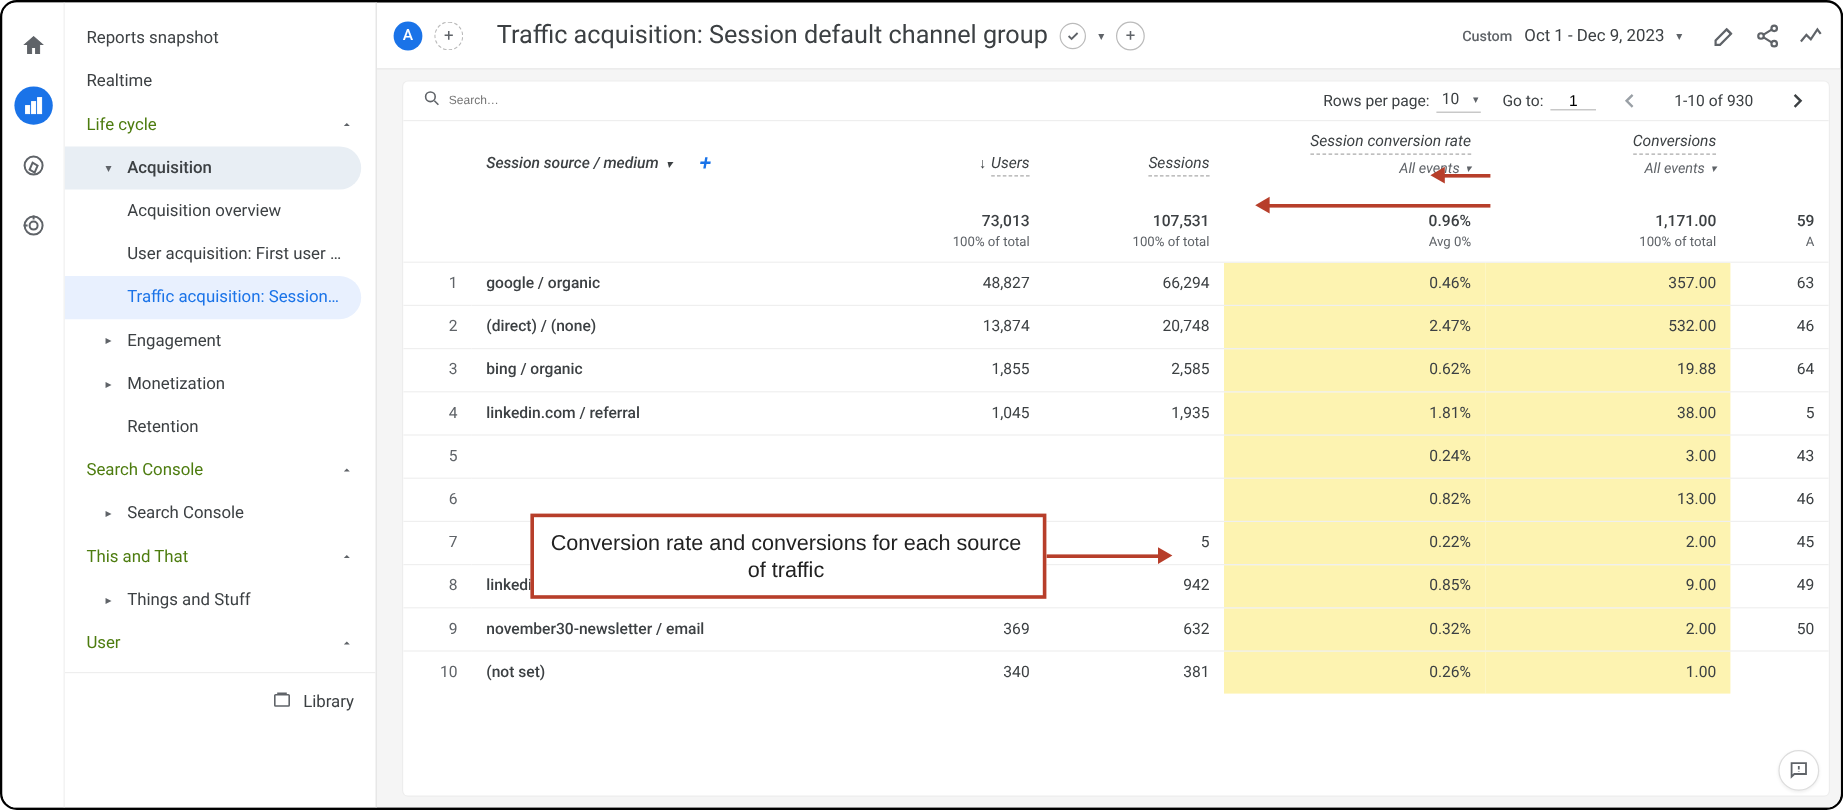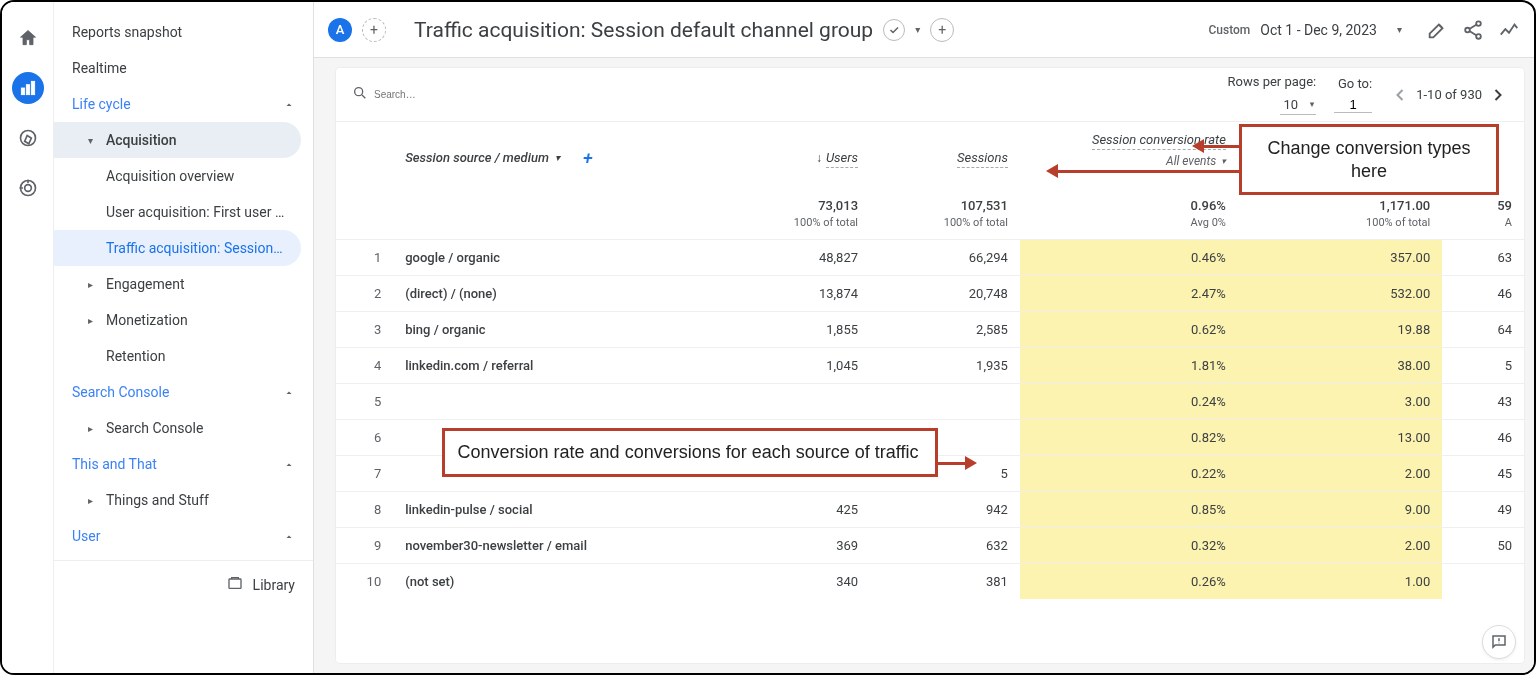--- a/index.html
+++ b/index.html
@@ -8,57 +8,57 @@
 
 
 .rail { width: 52px; background: #fff; display: flex; flex-direction: column; align-items: center; padding-top: 20px; gap: 18px; border-right: 1px solid #eee; }
 .rail-icon { width: 32px; height: 32px; display: flex; align-items: center; justify-content: center; border-radius: 50%; color: #5f6368; cursor: pointer; }
 .rail-icon.active { background: #1a73e8; color: #fff; }
 .rail-icon svg { width: 20px; height: 20px; fill: currentColor; stroke: currentColor; }
 
 
 .sidebar { width: 260px; background: #fff; border-right: 1px solid #e0e0e0; overflow-y: auto; padding-top: 12px; }
 .side-item { padding: 10px 18px; font-size: 14px; color: #3c4043; cursor: pointer; white-space: nowrap; overflow: hidden; text-overflow: ellipsis; display: flex; align-items: center; }
-.side-group { padding: 10px 18px; font-size: 14px; color: #3b82f6; display: flex; align-items: center; justify-content: space-between; cursor: pointer; }
+.side-group { padding: 10px 18px; font-size: 14px; color: #4d7c0f; display: flex; align-items: center; justify-content: space-between; cursor: pointer; }
 .side-sub { padding: 10px 10px 10px 34px; font-size: 14px; color: #3c4043; display: flex; align-items: center; cursor: pointer; border-radius: 0 20px 20px 0; margin-right: 12px; }
 .side-sub.selected { background: #e8eef4; font-weight: 500; }
 .side-sub2 { padding: 10px 10px 10px 52px; font-size: 14px; color: #3c4043; cursor: pointer; border-radius: 0 20px 20px 0; margin-right: 12px; white-space: nowrap; overflow: hidden; text-overflow: ellipsis; }
 .side-sub2.active { background: #e8f0fe; color: #1a73e8; }
 .caret { width: 12px; height: 12px; display: inline-block; }
 .caret svg { width: 12px; height: 12px; fill: #5f6368; }
 .sub-caret { width: 10px; margin-right: 8px; font-size: 10px; color: #5f6368; }
 .library { padding: 14px 18px; display: flex; align-items: center; gap: 10px; border-top: 1px solid #eee; margin-top: 6px; cursor: pointer; font-size: 14px; justify-content: flex-end; }
 
 
 .main { flex: 1; display: flex; flex-direction: column; overflow: hidden; position: relative; }
 .topbar { height: 56px; display: flex; align-items: center; padding: 0 14px; gap: 10px; border-bottom: 1px solid #e0e0e0; }
 .avatar-badge { width: 24px; height: 24px; border-radius: 50%; background: #1a73e8; color: #fff; font-size: 13px; display: flex; align-items: center; justify-content: center; font-weight: 500; }
 .plus-circ { width: 24px; height: 24px; border: 1px dashed #bbb; border-radius: 50%; display: flex; align-items: center; justify-content: center; font-size: 14px; color: #5f6368; cursor: pointer; }
 .solid-plus { border-style: solid; }
 .title { font-size: 21px; color: #3c4043; margin-left: 18px; flex: 0 0 auto; }
 .check-pill { width: 22px; height: 22px; border: 1px solid #bbb; border-radius: 50%; display: flex; align-items: center; justify-content: center; }
 .mini-caret { font-size: 10px; color: #5f6368; }
 .spacer { flex: 1; }
 .date-label { font-size: 12px; color: #5f6368; font-weight: 500; }
-.date-range { font-size: 14px; color: #3c4043; margin-right: 10px; }
+.date-range { font-size: 14px; color: #3c4043; margin-right: 0; }
 .top-icons { display: flex; gap: 14px; margin-left: 14px; }
 .top-icon { width: 22px; height: 22px; color: #5f6368; cursor: pointer; }
 .top-icon svg { width: 100%; height: 100%; fill: none; stroke: currentColor; stroke-width: 2; }
 
 
 .content { flex: 1; background: #f5f5f5; padding: 10px 10px 10px 22px; overflow: hidden; }
 .card { background: #fff; border-radius: 4px; height: 100%; overflow: auto; box-shadow: 0 0 0 1px rgba(0,0,0,0.03); }
 .controls { display: flex; align-items: center; padding: 6px 16px; gap: 18px; border-bottom: 1px solid #eee; }
 .search-wrap { display: flex; align-items: center; gap: 6px; color: #5f6368; }
 .search-wrap input { border: none; outline: none; font-size: 10px; width: 150px; }
-.rpp-group { display: flex; align-items: flex-end; gap: 6px; font-size: 13px; color: #3c4043; flex-direction: column; }
+.rpp-group { display: flex; align-items: center; gap: 6px; font-size: 13px; color: #3c4043; }
 .rpp-val { border-bottom: 1px solid #bbb; padding: 2px 18px 2px 4px; position: relative; min-width: 36px; font-size: 13px; }
 .dd-ar { position: absolute; right: 2px; top: 4px; font-size: 9px; color: #5f6368; }
 .goto-in { width: 38px; border: none; border-bottom: 1px solid #bbb; text-align: center; outline: none; font-size: 13px; }
-.pager { display: flex; align-items: center; gap: 6px; font-size: 13px; }
+.pager { display: flex; align-items: center; gap: 27px; font-size: 13px; }
 .pager-arr { width: 20px; height: 20px; color: #9aa0a6; cursor: pointer; }
 .pager-arr svg { width: 100%; height: 100%; stroke: currentColor; fill: none; stroke-width: 2.4; }
 
 
 table { width: 100%; border-collapse: collapse; table-layout: fixed; }
 th, td { text-align: right; padding: 10px 12px; font-size: 13px; border-top: 1px solid #efefef; }
 thead th { border-top: none; vertical-align: bottom; color: #3c4043; font-weight: 400; font-style: italic; }
 th.dim, td.dim { text-align: left; font-weight: 500; }
 .col-idx { width: 44px; text-align: right; color: #5f6368; font-weight: 400; }
 .hdr-main { border-bottom: 1px dashed #aaa; padding-bottom: 2px; display: inline-block; }
@@ -383,27 +383,26 @@
     <td>381</td>
     <td class="hl">0.26%</td>
     <td class="hl">1.00</td>
     <td></td>
               </tr>
             </tbody>
         </table>
       </div>
     </div>
 
-    <div class="anno" style="top:122px; left:925px; width:260px;">Change conversion types here</div>
     <div class="arrow-line" style="top:143px; left:888px; width:40px;"></div>
     <div class="arrow-head" style="top:137px; left:878px; border-right:12px solid #b73e2a;"></div>
     <div class="arrow-line" style="top:168px; left:742px; width:186px;"></div>
     <div class="arrow-head" style="top:162px; left:732px; border-right:12px solid #b73e2a;"></div>
 
-    <div class="anno" style="top:426px; left:128px; width:496px;padding-left:12px;">Conversion rate and conversions for each source of traffic</div>
+    <div class="anno" style="top:426px; left:128px; width:430px;padding-left:12px;">Conversion rate and conversions for each source of traffic</div>
     <div class="arrow-line" style="top:460px; left:558px; width:95px;"></div>
     <div class="arrow-head" style="top:454px; left:651px; border-left:12px solid #b73e2a;"></div>
 
     <div class="fb">
         <svg viewBox="0 0 24 24">
           <path d="M4 4h16v12H7l-3 3V4z"></path>
           <path d="M12 7v4M12 13v.5"></path>
         </svg>
       </div>
   </div>

